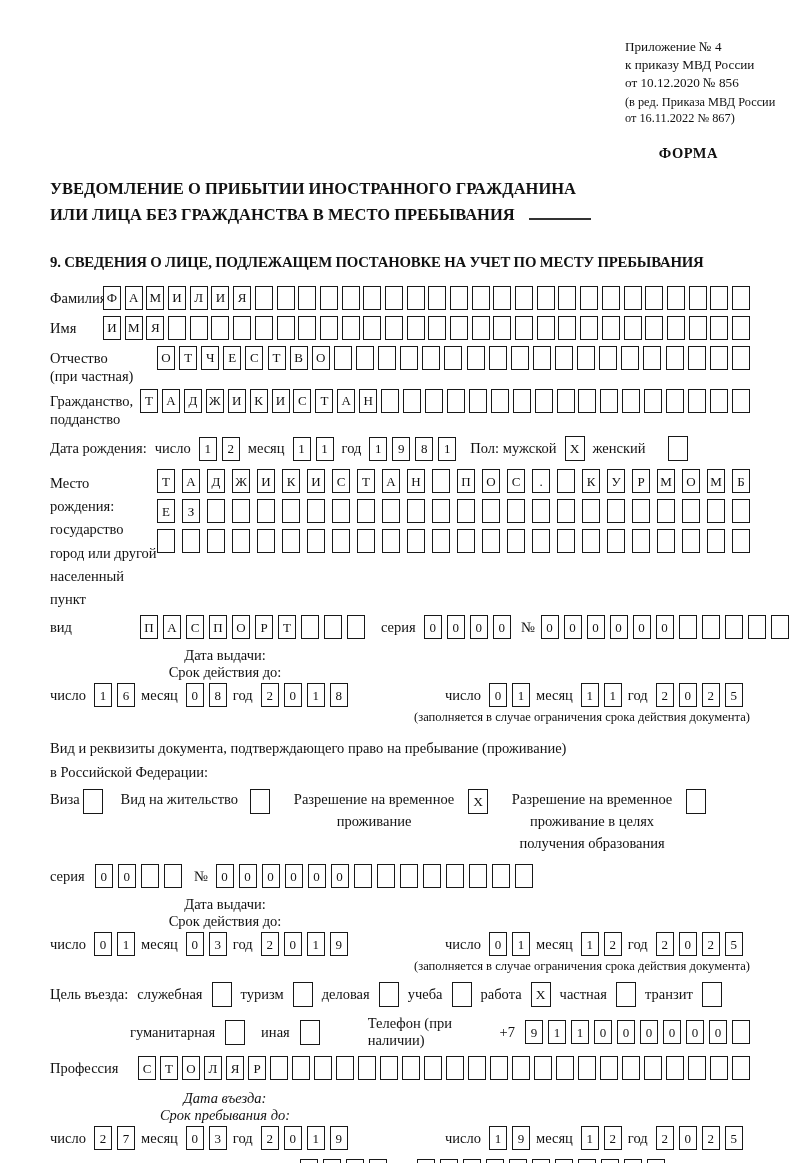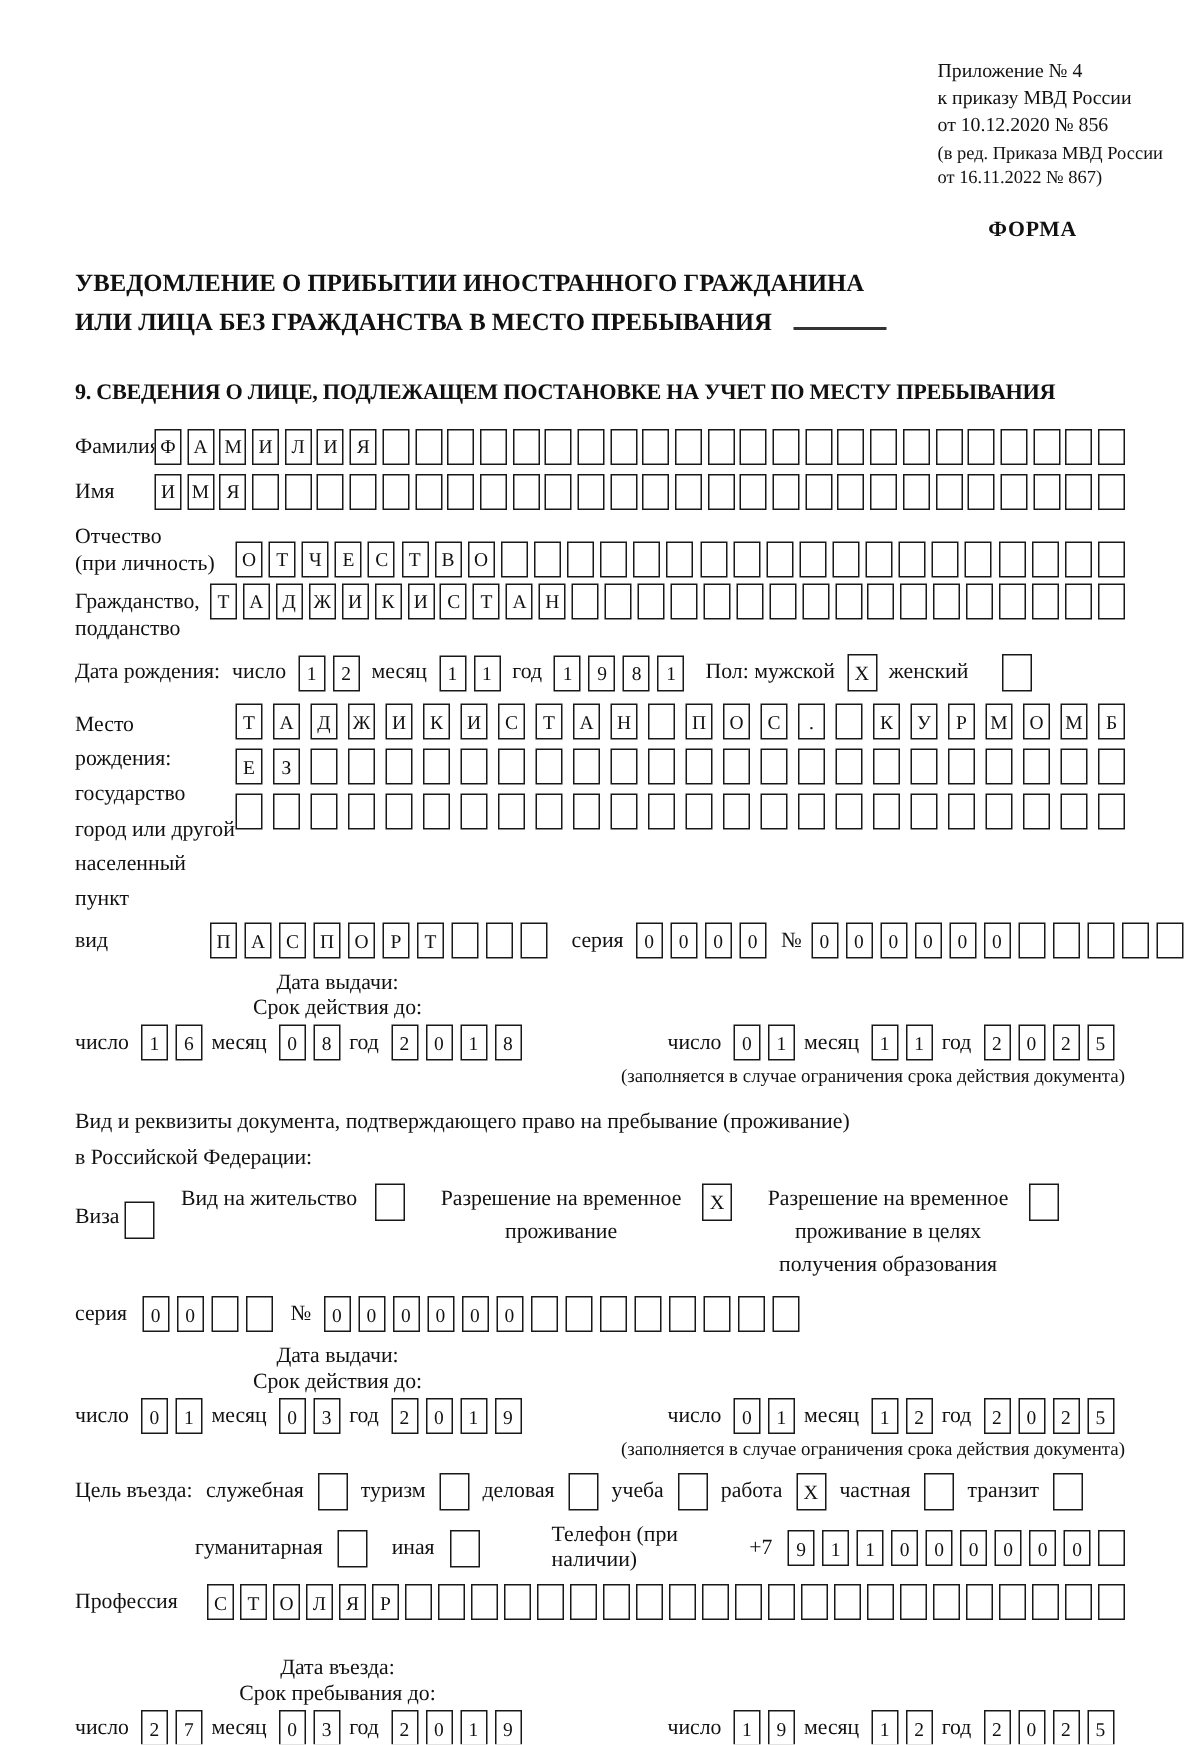--- a/index.html
+++ b/index.html
@@ -142,24 +142,24 @@
         <span class="cell"></span>
         <span class="cell"></span>
         <span class="cell"></span>
         <span class="cell"></span>
         <span class="cell"></span>
         <span class="cell"></span>
         <span class="cell"></span>
       </div>
   </div>
 
-  <div class="frow" style="margin-top:6px;align-items:flex-end;">
+  <div class="frow" style="margin-top:6px;">
     <div class="flabel w107">
       <div>Отчество</div>
-      <div>(при личность)</div>
+      <div>(при частная)</div>
     </div>
     <div class="cells">
         <span class="cell">О</span>
         <span class="cell">Т</span>
         <span class="cell">Ч</span>
         <span class="cell">Е</span>
         <span class="cell">С</span>
         <span class="cell">Т</span>
         <span class="cell">В</span>
         <span class="cell">О</span>
@@ -420,21 +420,21 @@
     </div>
   </div>
   <div class="footnote">(заполняется в случае ограничения срока действия документа)</div>
 
   <div class="intro">
     <div>Вид и реквизиты документа, подтверждающего право на пребывание (проживание)</div>
     <div>в Российской Федерации:</div>
   </div>
 
   <div class="frow" style="margin-top:4px; gap:18px;">
-    <div class="opt" style="gap:3px;margin-top:12px;">
+    <div class="opt" style="gap:3px;">
       <span class="txt">Виза</span>
       <span class="chk"></span>
     </div>
     <div class="opt" style="gap:12px;">
       <span class="txt">Вид на жительство</span>
       <span class="chk"></span>
     </div>
     <div class="opt">
       <span class="txt" style="width:172px;">
         <span>Разрешение на временное</span><br>
@@ -591,21 +591,21 @@
         <span class="cell"></span>
         <span class="cell"></span>
         <span class="cell"></span>
         <span class="cell"></span>
         <span class="cell"></span>
         <span class="cell"></span>
         <span class="cell"></span>
       </div>
   </div>
 
-  <div class="dual-heads" style="margin-top:24px;">
+  <div class="dual-heads" style="margin-top:10px;font-style:italic;">
     <div>Дата въезда:</div>
     <div>Срок пребывания до:</div>
   </div>
   <div class="dual-dates">
     <div class="dgroup">
       <span class="lbl">число</span>
       <span class="cells-fixed">
           <span class="cell">2</span>
           <span class="cell">7</span>
         </span>

